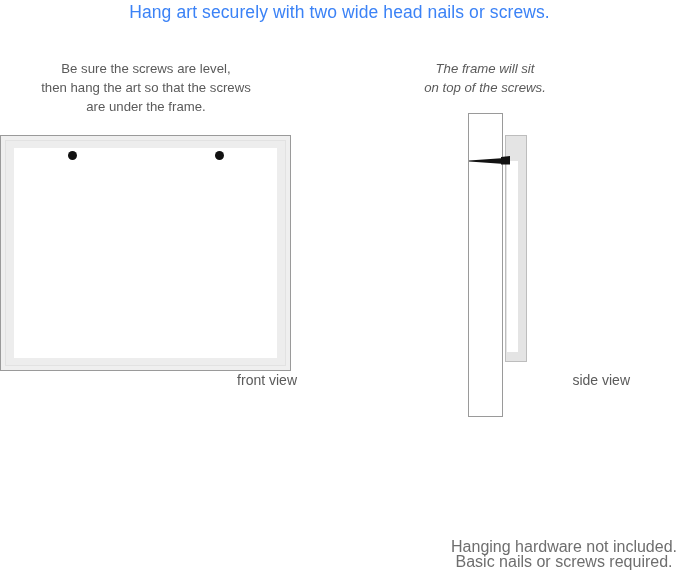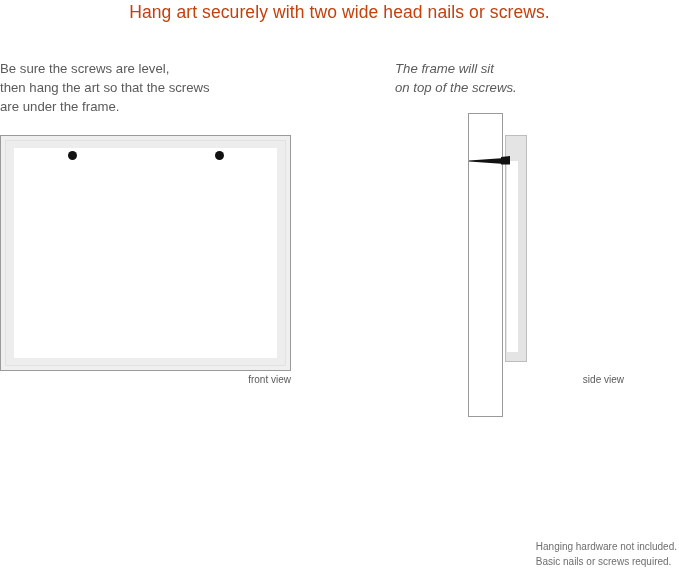--- a/index.html
+++ b/index.html
@@ -21,27 +21,28 @@
   
   #headline {
     position: absolute;
     left: 0;
     top: 0px;
     width: 679px;
     text-align: center;
     font-size: 17.5px;
     font-weight: 400;
     letter-spacing: .1px;
-    color: #c2410c;
+    color: #3b82f6;
     line-height: 24px;
   }
 
   
   .caption {
     position: absolute;
+    text-align: center;
     font-size: 13.2px;
     line-height: 19px;
     color: #5a5a5a;
     white-space: pre-line;
   }
   #caption-front {
     left: 0px;
     top: 59px;
     width: 292px;
   }
@@ -93,23 +94,24 @@
     width: 9px;
     height: 9px;
     border-radius: 50%;
     background: #111111;
   }
   #screw-dot-left  { left: 68px;  top: 151px; }
   #screw-dot-right { left: 215px; top: 151px; }
 
   .view-label {
     position: absolute;
-    font-size: 10px;
+    font-size: 14px;
     color: #5a5a5a;
     line-height: 16px;
+    padding-left: 6px;
   }
   #label-front-view {
     left: 0px;
     top: 372px;
     width: 291px;
     text-align: right;
   }
   #side-wall {
     position: absolute;
     left: 468px;
@@ -150,22 +152,22 @@
     top: 372px;
     width: 120px;
     text-align: right;
   }
 
   
   #footer {
     position: absolute;
     right: 2px;
     bottom: 8px;
-    text-align: left;
-    font-size: 10px;
+    text-align: center;
+    font-size: 16px;
     line-height: 15px;
     color: #6e6e6e;
     white-space: pre-line;
   }
 </style>
 </head>
 <body>
 
 <div id="headline">Hang art securely with two wide head nails or screws.</div>
 

